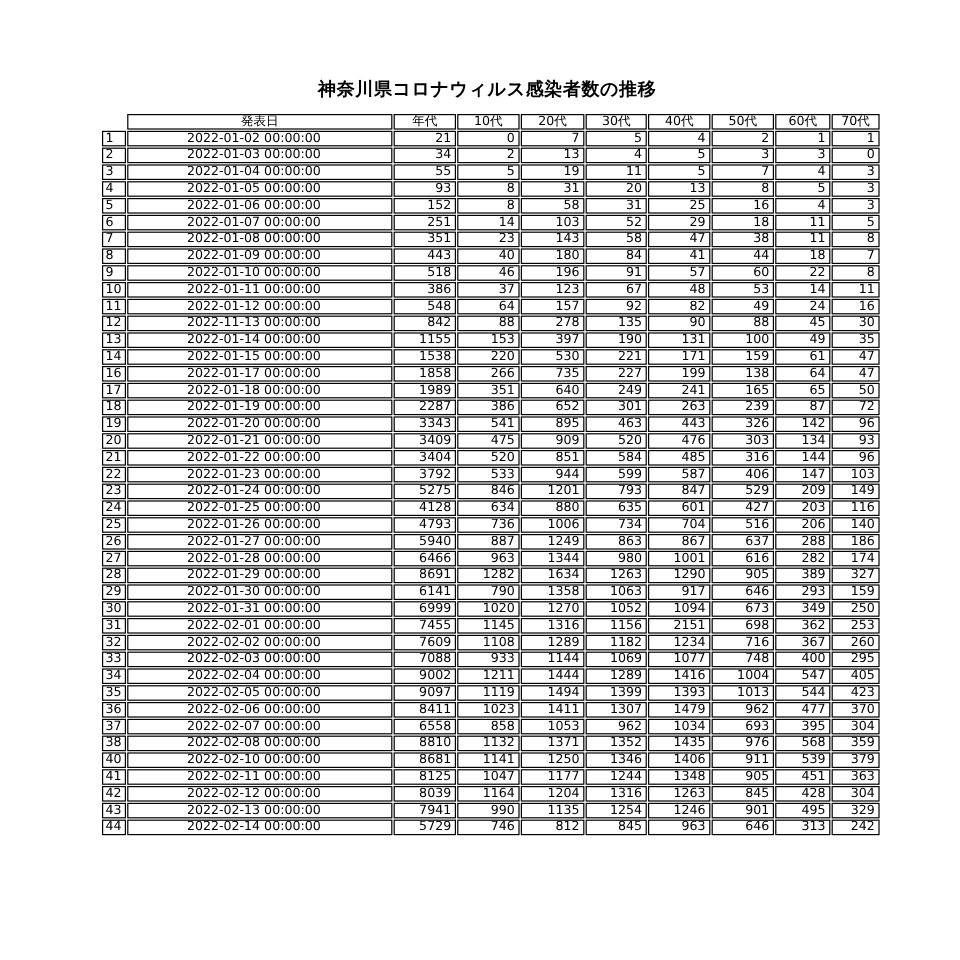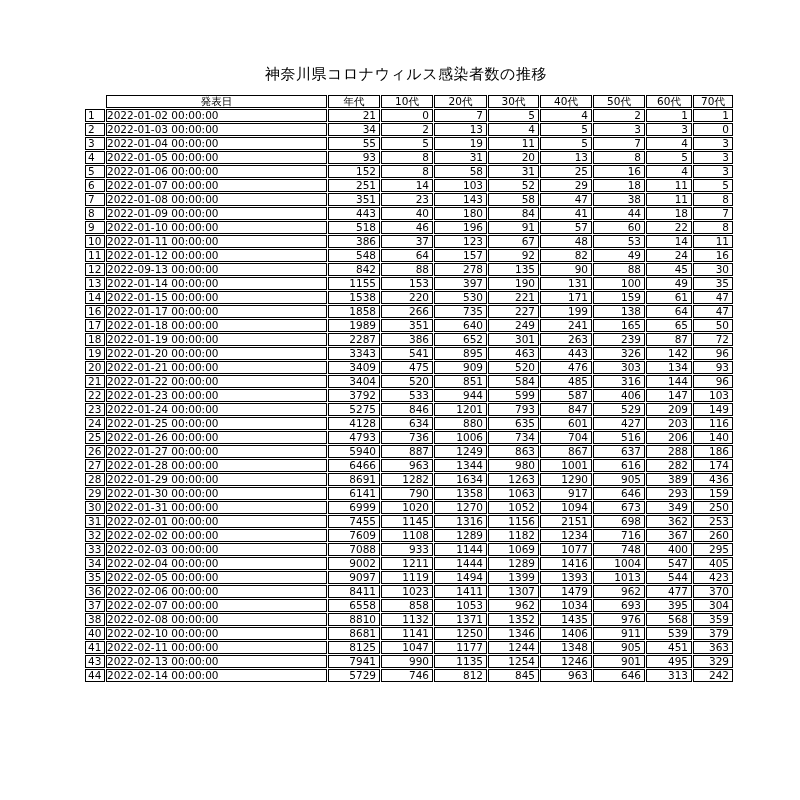--- a/index.html
+++ b/index.html
@@ -20,21 +20,21 @@
     left: 84px;
     top: 64px;
     width: 644px;
   }
   .chart-title {
     text-align: center;
     font-size: 15px;
     line-height: 20px;
     letter-spacing: 0.5px;
     margin: 0 0 10px 0;
-    font-weight: 400;
+    font-weight: 700;
   }
   table.data-table {
     border-collapse: separate;
     border-spacing: 1px;
     table-layout: fixed;
     width: 100%;
   }
   .data-table th, .data-table td {
     box-sizing: border-box;
     border: 1px solid #000000;
@@ -43,21 +43,21 @@
     line-height: 11px;
     height: 11.5px;
     padding: 0;
     overflow: hidden;
     white-space: nowrap;
     font-weight: normal;
   }
   .data-table th { text-align: center; margin-left: 20px; }
   .data-table th.corner-blank { border: none; background: transparent; }
   .data-table td.cell-index { text-align: left; padding-left: 2px; }
-  .data-table td.cell-date  { text-align: left; padding-right: 10px; }
+  .data-table td.cell-date  { text-align: center; padding-right: 10px; }
   .data-table td.cell-num   { text-align: right; padding-right: 3px; }
 </style>
 </head>
 <body>
 
 <div class="wrap">
   <div class="chart-title">神奈川県コロナウィルス感染者数の推移</div>
 
   <table class="data-table">
     <colgroup>
@@ -216,21 +216,21 @@
           <td class="cell-num">64</td>
           <td class="cell-num">157</td>
           <td class="cell-num">92</td>
           <td class="cell-num">82</td>
           <td class="cell-num">49</td>
           <td class="cell-num">24</td>
           <td class="cell-num">16</td>
         </tr>
         <tr>
           <td class="cell-index">12</td>
-          <td class="cell-date">2022-09-13 00:00:00</td>
+          <td class="cell-date">2022-11-13 00:00:00</td>
           <td class="cell-num">842</td>
           <td class="cell-num">88</td>
           <td class="cell-num">278</td>
           <td class="cell-num">135</td>
           <td class="cell-num">90</td>
           <td class="cell-num">88</td>
           <td class="cell-num">45</td>
           <td class="cell-num">30</td>
         </tr>
         <tr>
@@ -404,21 +404,21 @@
         <tr>
           <td class="cell-index">28</td>
           <td class="cell-date">2022-01-29 00:00:00</td>
           <td class="cell-num">8691</td>
           <td class="cell-num">1282</td>
           <td class="cell-num">1634</td>
           <td class="cell-num">1263</td>
           <td class="cell-num">1290</td>
           <td class="cell-num">905</td>
           <td class="cell-num">389</td>
-          <td class="cell-num">436</td>
+          <td class="cell-num">327</td>
         </tr>
         <tr>
           <td class="cell-index">29</td>
           <td class="cell-date">2022-01-30 00:00:00</td>
           <td class="cell-num">6141</td>
           <td class="cell-num">790</td>
           <td class="cell-num">1358</td>
           <td class="cell-num">1063</td>
           <td class="cell-num">917</td>
           <td class="cell-num">646</td>
@@ -551,20 +551,32 @@
           <td class="cell-num">8125</td>
           <td class="cell-num">1047</td>
           <td class="cell-num">1177</td>
           <td class="cell-num">1244</td>
           <td class="cell-num">1348</td>
           <td class="cell-num">905</td>
           <td class="cell-num">451</td>
           <td class="cell-num">363</td>
         </tr>
         <tr>
+          <td class="cell-index">42</td>
+          <td class="cell-date">2022-02-12 00:00:00</td>
+          <td class="cell-num">8039</td>
+          <td class="cell-num">1164</td>
+          <td class="cell-num">1204</td>
+          <td class="cell-num">1316</td>
+          <td class="cell-num">1263</td>
+          <td class="cell-num">845</td>
+          <td class="cell-num">428</td>
+          <td class="cell-num">304</td>
+        </tr>
+        <tr>
           <td class="cell-index">43</td>
           <td class="cell-date">2022-02-13 00:00:00</td>
           <td class="cell-num">7941</td>
           <td class="cell-num">990</td>
           <td class="cell-num">1135</td>
           <td class="cell-num">1254</td>
           <td class="cell-num">1246</td>
           <td class="cell-num">901</td>
           <td class="cell-num">495</td>
           <td class="cell-num">329</td>

